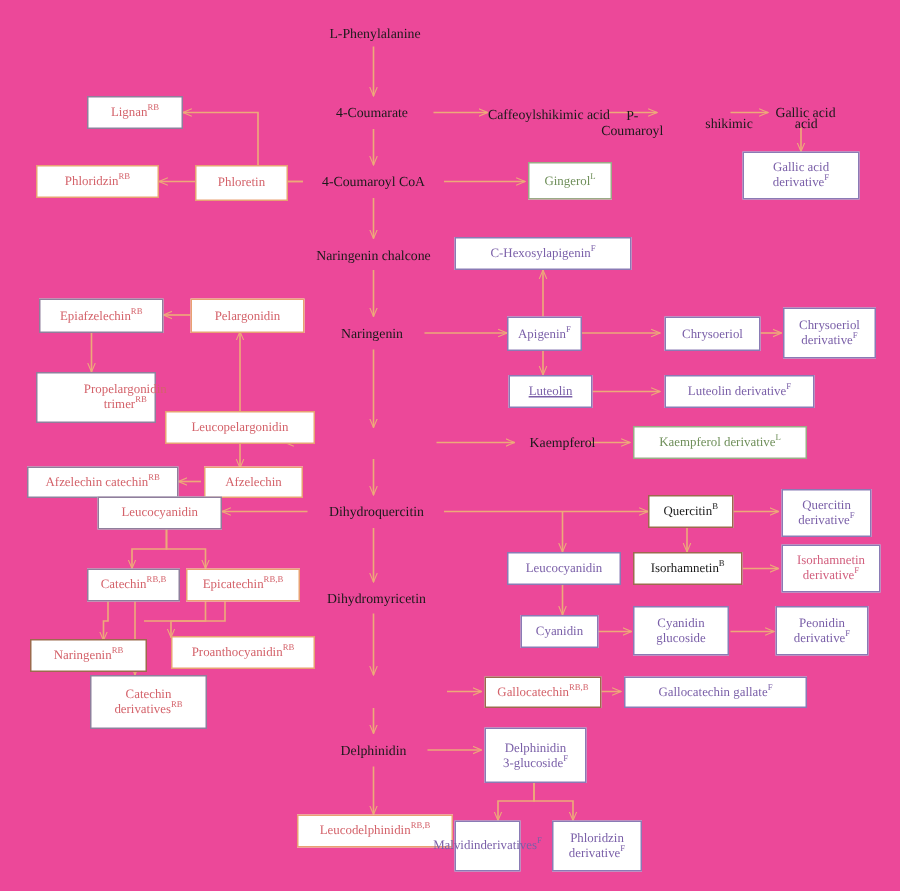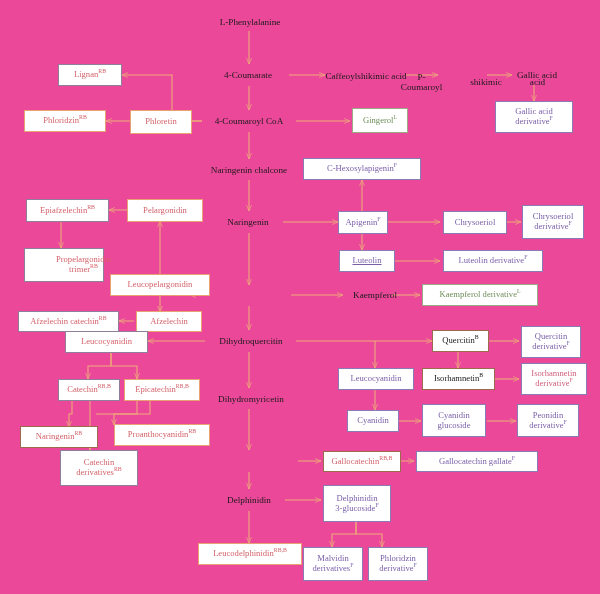--- a/index.html
+++ b/index.html
@@ -380,21 +380,21 @@
 
   <div class="node boxed b-purple c-purple multi" style="left:323px; top:485px; width:68px; height:37px; flex-direction:column;">
     <span class="lbl">Delphinidin</span>
     <span class="lbl">3-glucoside<sup>F</sup></span>
   </div>
 
   <div class="node boxed b-salmon c-red" style="left:198px; top:543px; width:104px; height:22px;">
     <span class="lbl"><span>Leucodelphinidin</span><sup>RB,B</sup></span>
   </div>
 
-  <div class="node boxed b-purple c-purple multi" style="left:303px; top:547px; width:60px; height:34px; flex-direction:column;">
+  <div class="node boxed b-purple c-purple multi" style="left:303px; top:547px; width:44px; height:34px; ">
     <span class="lbl">Malvidin</span>
     <span class="lbl">derivatives<sup>F</sup></span>
   </div>
 
   <div class="node boxed b-purple c-purple multi" style="left:368px; top:547px; width:60px; height:34px; flex-direction:column;">
     <span class="lbl">Phloridzin</span>
     <span class="lbl">derivative<sup>F</sup></span>
   </div>
 
 </div>

